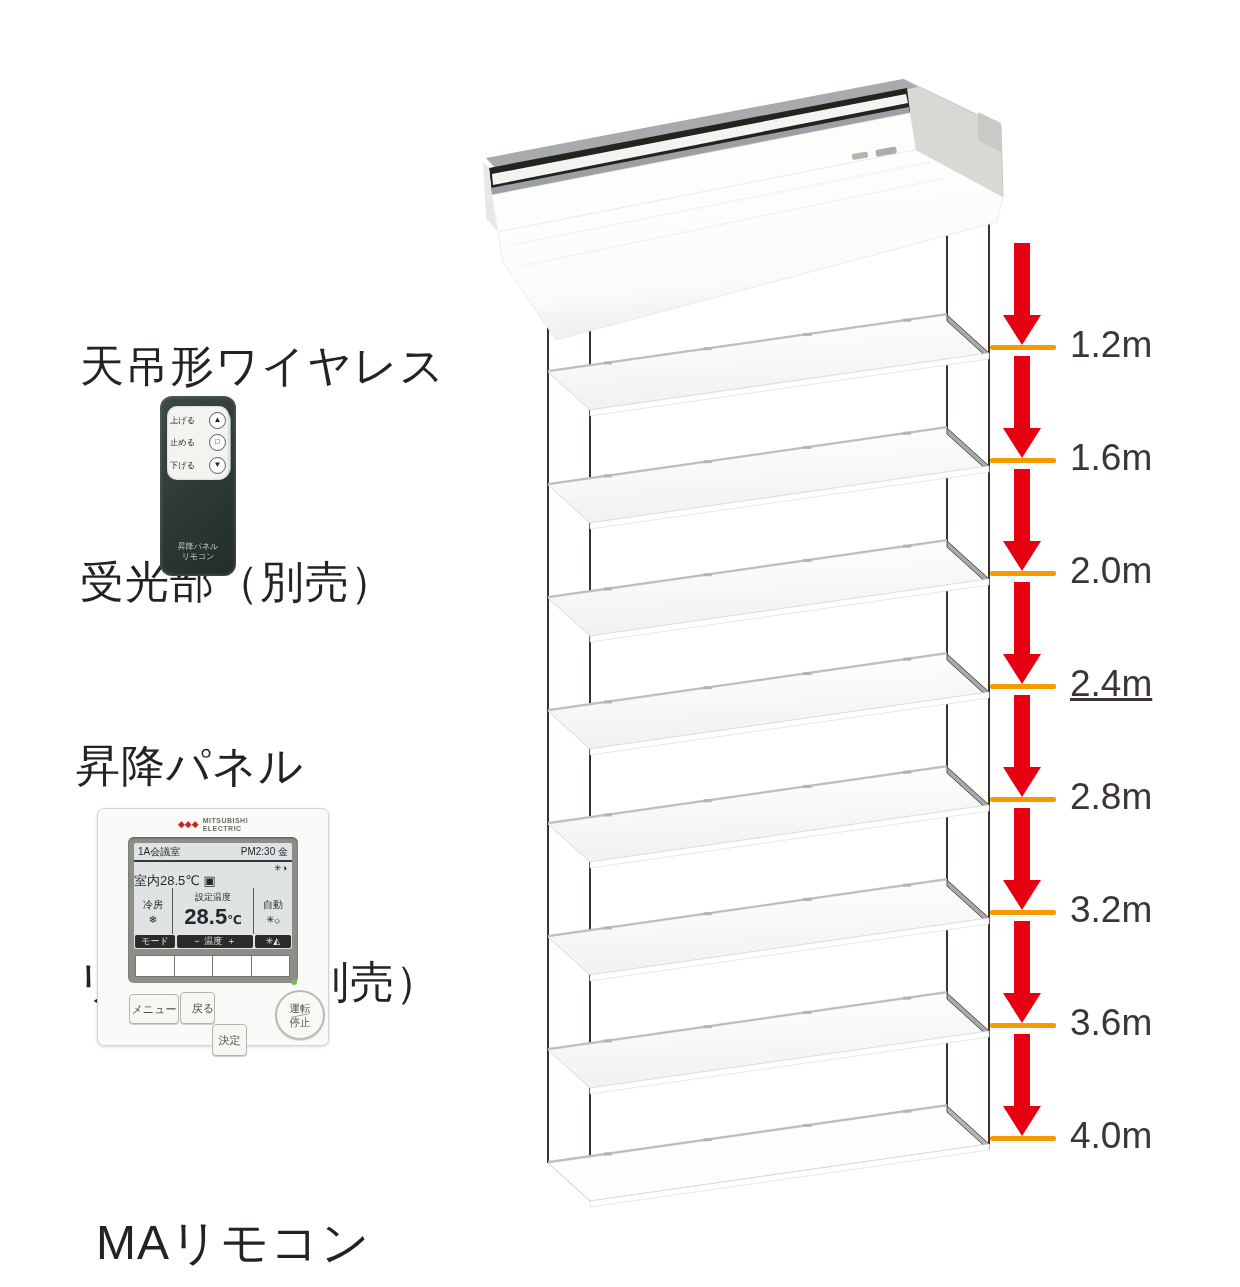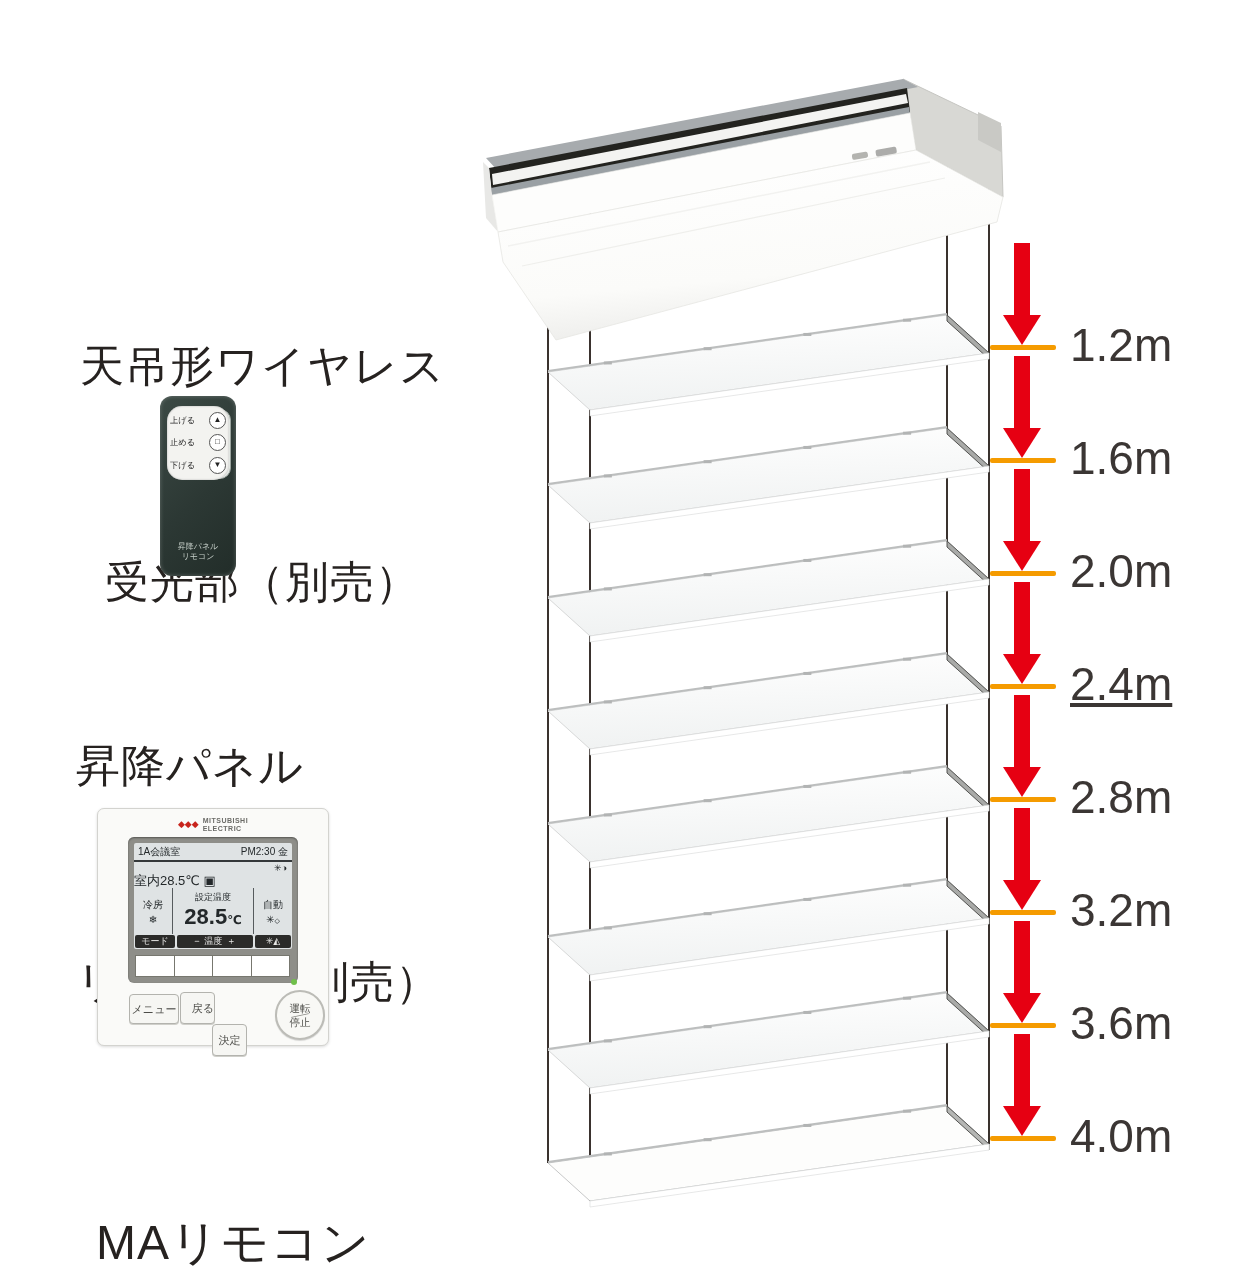--- a/index.html
+++ b/index.html
@@ -4,30 +4,30 @@
 <style>
   html,body{margin:0;padding:0;background:#ffffff;}
   .stage{position:relative;width:1240px;height:1287px;background:#ffffff;overflow:hidden;
          font-family:"Liberation Sans","DejaVu Sans",sans-serif;}
   svg{position:absolute;left:0;top:0;}
 
   
   .big-label{position:absolute;color:#262220;font-size:44px;line-height:72px;
              letter-spacing:1px;white-space:pre;}
   .big-label div{height:72px;}
-  #receiver-label{left:80px;top:186px;text-align:center;}
+  #receiver-label{left:80px;top:186px;}
   #lift-remote-label{left:76px;top:586px;}
   #ma-remote-label{left:96px;top:1058px;font-size:48px;line-height:74px;}
 
   
   .lift-remote{position:absolute;left:160px;top:396px;width:76px;height:180px;
                background:linear-gradient(135deg,#3c4a45 0%,#2c3834 55%,#222d29 100%);
                border-radius:12px;box-shadow:inset 0 0 4px rgba(255,255,255,.25);}
   .lift-screen{position:absolute;left:7px;top:10px;width:62px;height:74px;background:#f3f3f0;
-               border-radius:15px;box-shadow:inset 0 0 2px #aaa;display:flex;flex-direction:column;
+               border-radius:10px;box-shadow:inset 0 0 2px #aaa;display:flex;flex-direction:column;
                justify-content:space-around;padding:3px 3px;box-sizing:border-box;}
   .lift-row{display:flex;align-items:center;justify-content:space-between;}
   .lift-row .lbl{font-size:9px;color:#2a2a2a;transform:scale(.92);transform-origin:left center;white-space:nowrap;}
   .btn-col-outline{position:absolute;right:5px;top:13px;width:22px;height:68px;border:1px solid #9aa39e;
                    border-radius:11px;background:#e2e6e2;}
   .lift-btn{width:15px;height:15px;border-radius:50%;background:#fff;border:1px solid #555;
             font-size:8px;line-height:14px;text-align:center;color:#222;position:relative;z-index:2;}
   .lift-footer{position:absolute;left:0;right:0;bottom:14px;text-align:center;color:#c9d2cc;
                font-size:8px;line-height:10px;}
 
@@ -69,21 +69,21 @@
   .led{position:absolute;left:193px;top:170px;width:6px;height:6px;border-radius:50%;background:#6fbf4a;}
 
   
   .measures{position:absolute;left:990px;top:237px;width:250px;}
   .m-row{position:relative;width:250px;height:113px;}
   .m-shaft{position:absolute;left:24px;top:6px;width:16px;height:74px;background:#e60012;}
   .m-head{position:absolute;left:13px;top:78px;width:0;height:0;
           border-left:19px solid transparent;border-right:19px solid transparent;
           border-top:30px solid #e60012;}
   .m-tick{position:absolute;left:0;top:108px;width:66px;height:5px;background:#f59b00;border-radius:2px;}
-  .m-label{position:absolute;left:80px;top:85px;font-size:46px;line-height:46px;color:#3b3634;}
+  .m-label{position:absolute;left:80px;top:85px;font-size:37px;line-height:46px;color:#3b3634;}
 </style>
 </head>
 <body>
 
 <div class="stage">
 
   <svg width="1240" height="1287" viewBox="0 0 1240 1287">
     <defs>
       <linearGradient id="apronGrad" x1="0" y1="0" x2="0.25" y2="1">
         <stop offset="0" stop-color="#ffffff"></stop>

